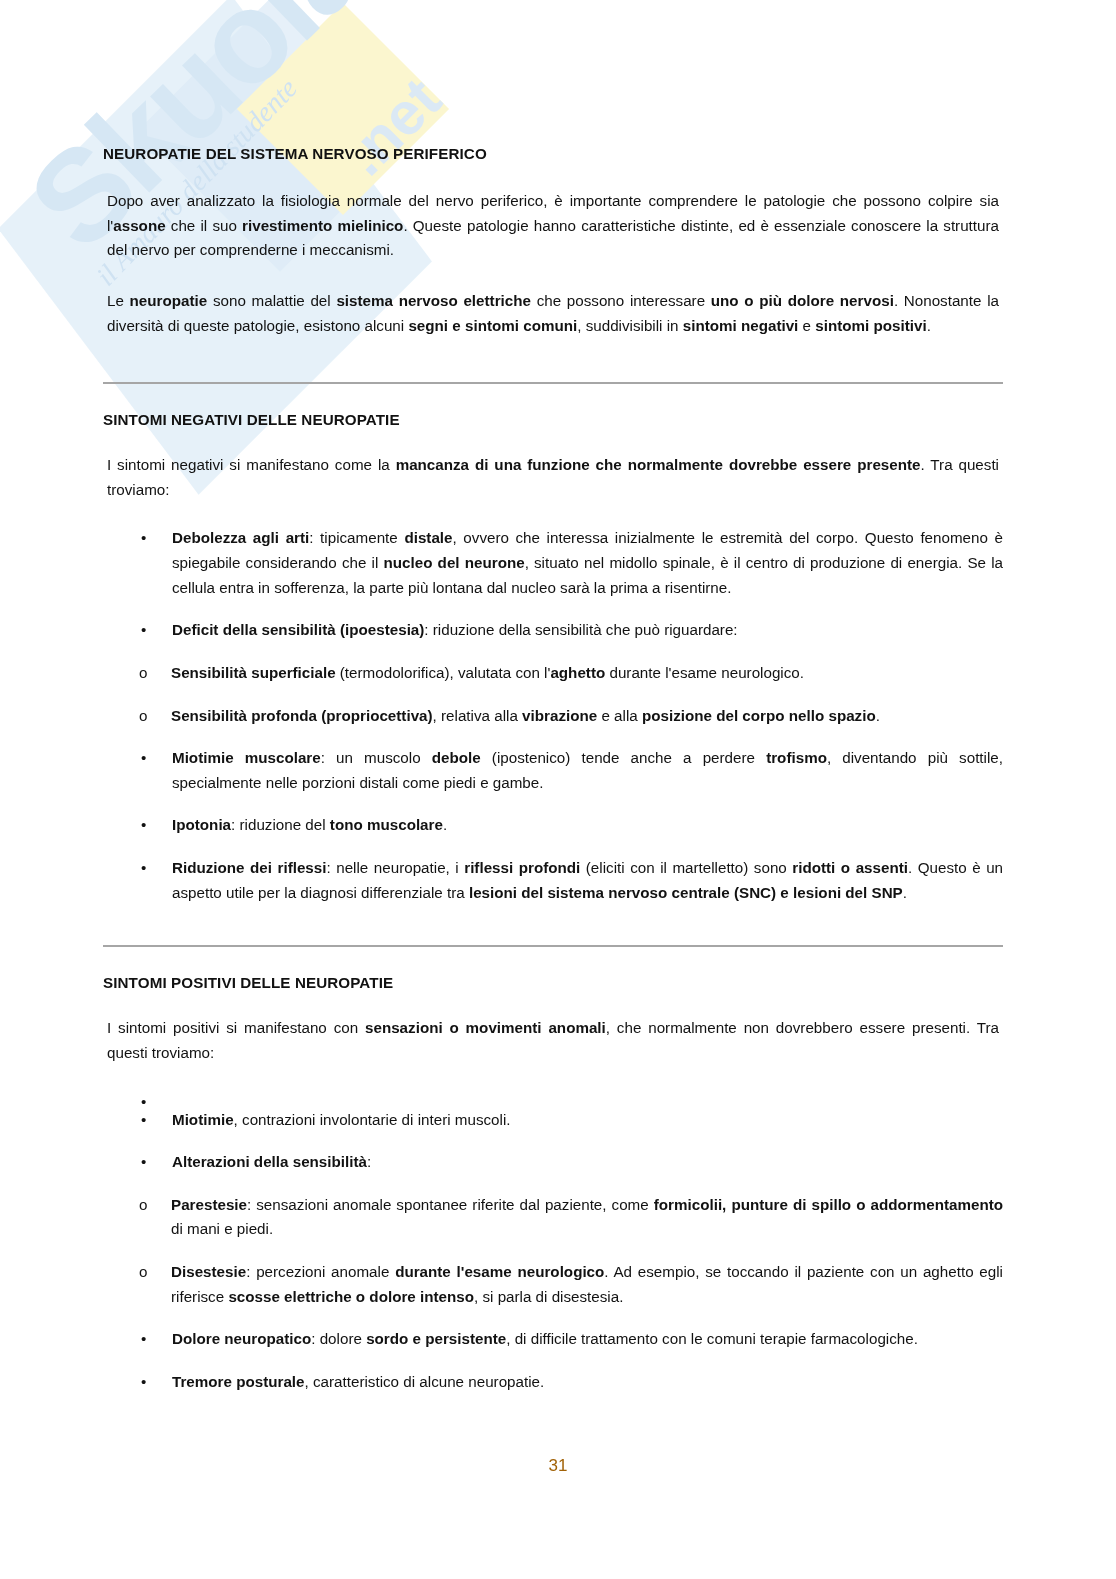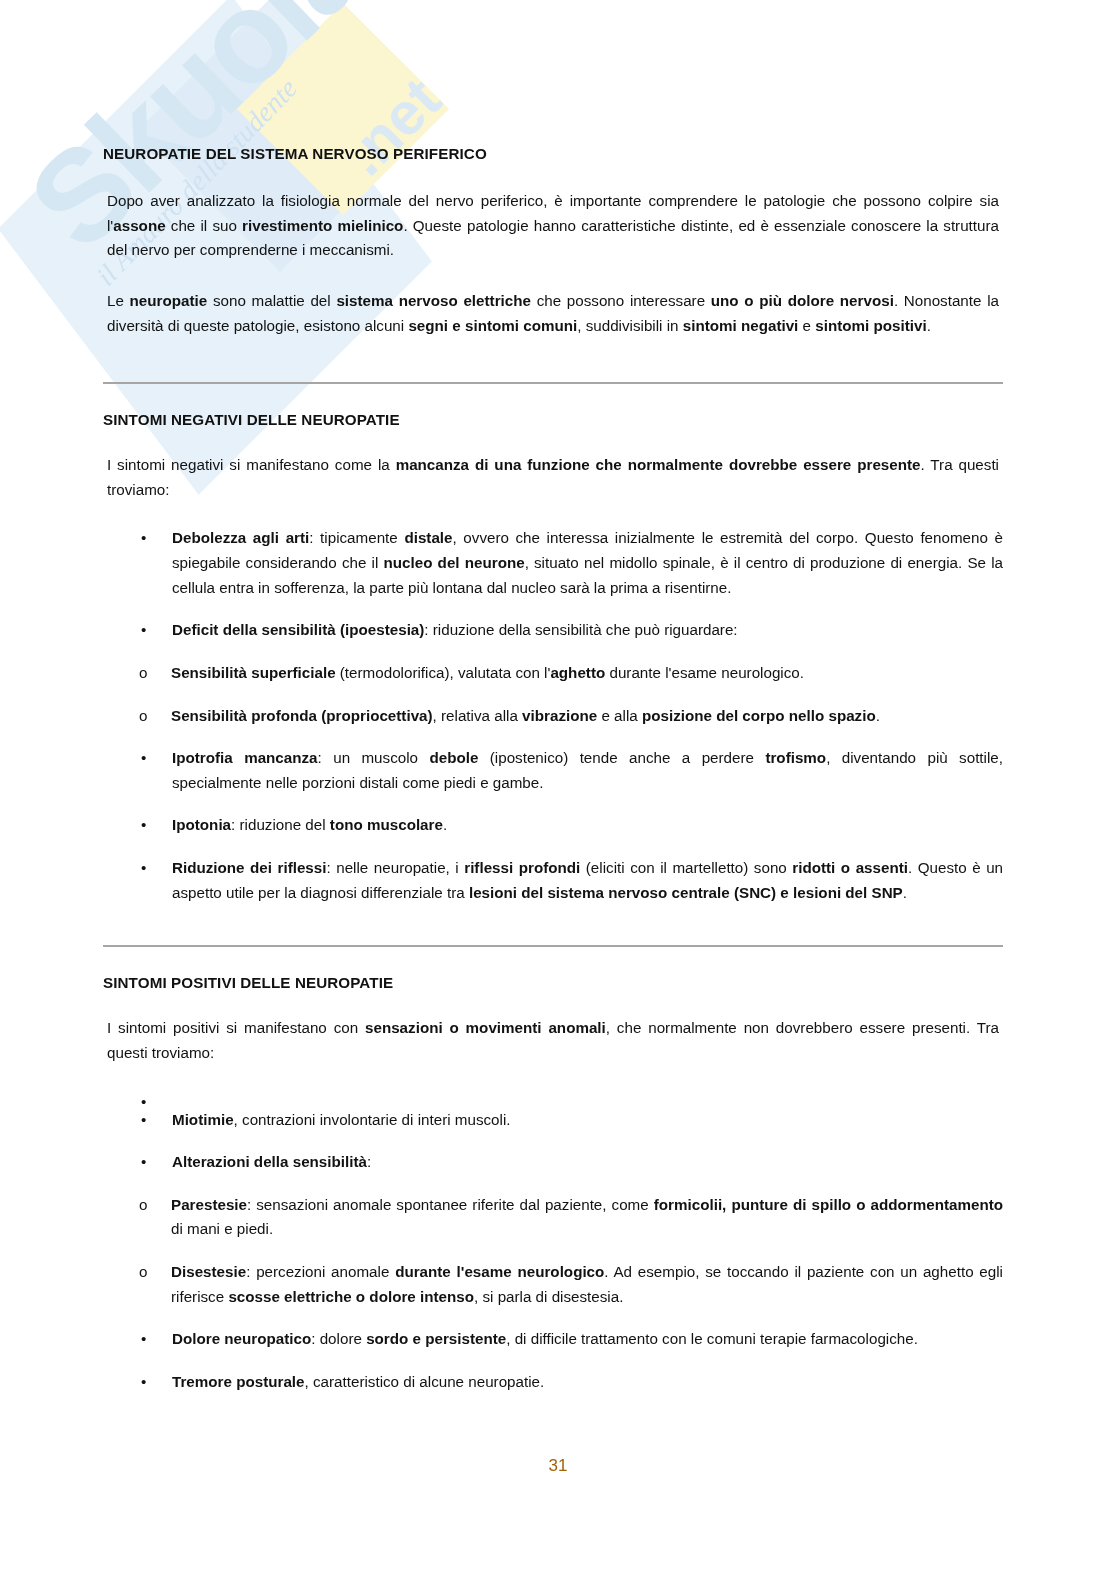--- a/index.html
+++ b/index.html
@@ -253,21 +253,21 @@
         <div class="sp-18"></div>
         <li>
           <span class="bullet-o">o</span>
           <span><b>Sensibilità profonda (propriocettiva)</b>, relativa alla <b>vibrazione</b> e alla <b>posizione del corpo nello spazio</b>.</span>
         </li>
       </ul>
       <div class="sp-18"></div>
 
       <li>
         <span class="bullet">•</span>
-        <span><b>Ipotrofia mancanza</b>: un muscolo <b>debole</b> (ipostenico) tende anche a perdere <b>trofismo</b>, diventando più sottile, specialmente nelle porzioni distali come piedi e gambe.</span>
+        <span><b>Miotimie muscolare</b>: un muscolo <b>debole</b> (ipostenico) tende anche a perdere <b>trofismo</b>, diventando più sottile, specialmente nelle porzioni distali come piedi e gambe.</span>
       </li>
       <div class="sp-18"></div>
 
       <li>
         <span class="bullet">•</span>
         <span><b>Ipotonia</b>: riduzione del <b>tono muscolare</b>.</span>
       </li>
       <div class="sp-18"></div>
 
       <li>

